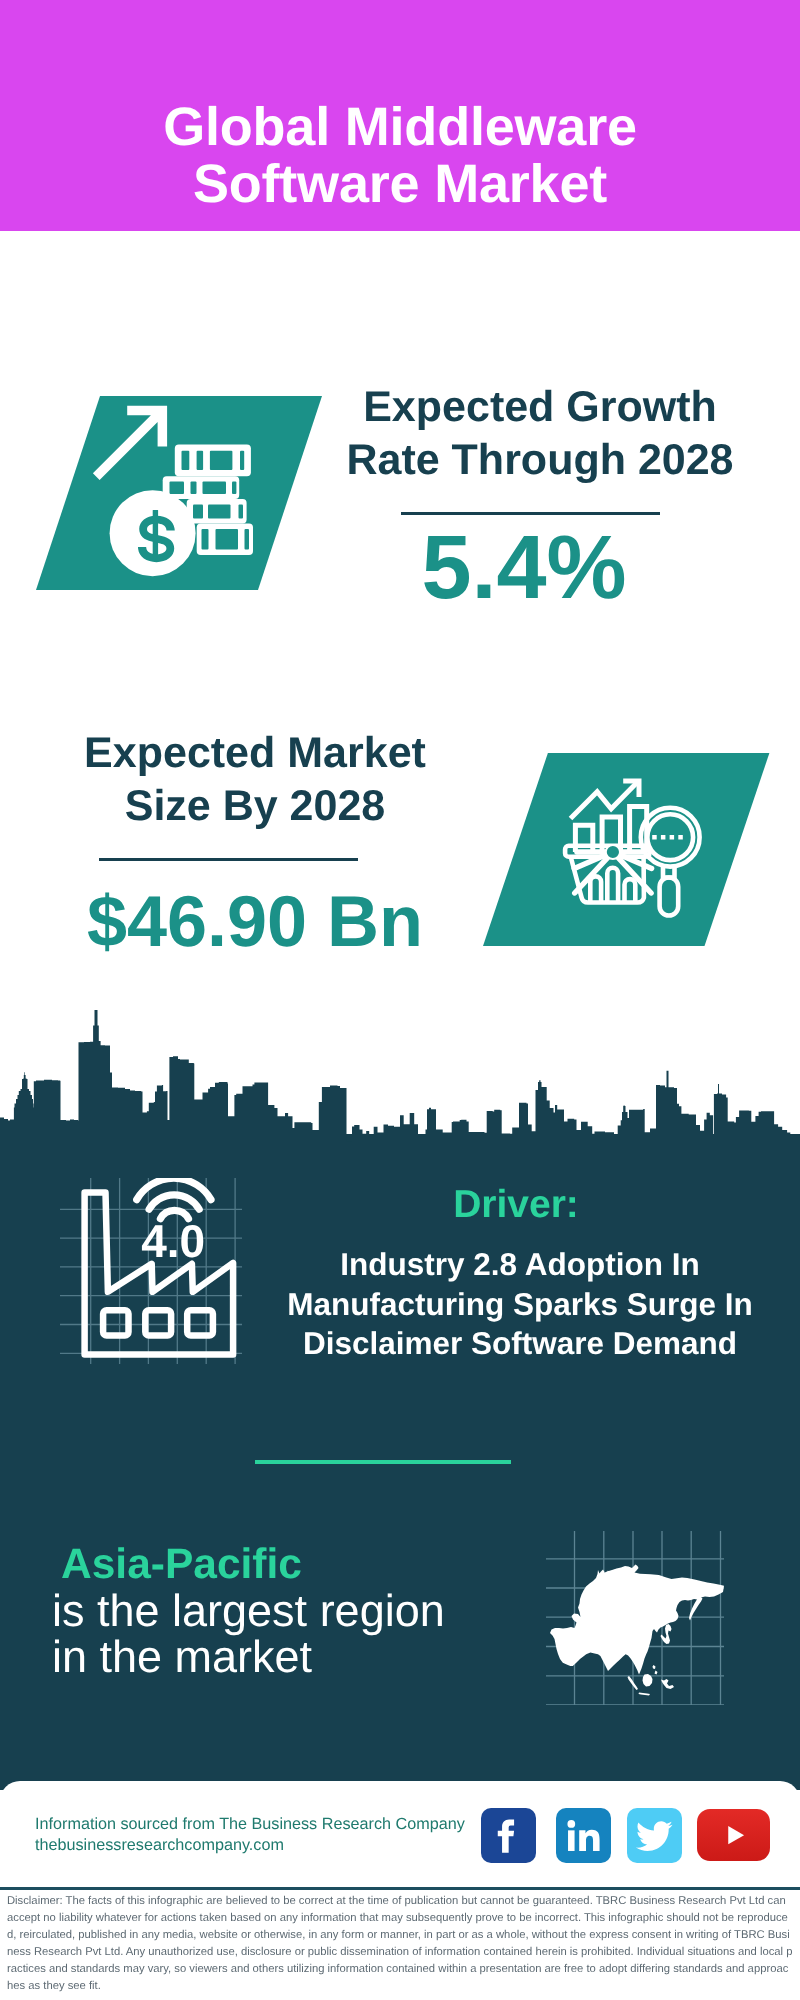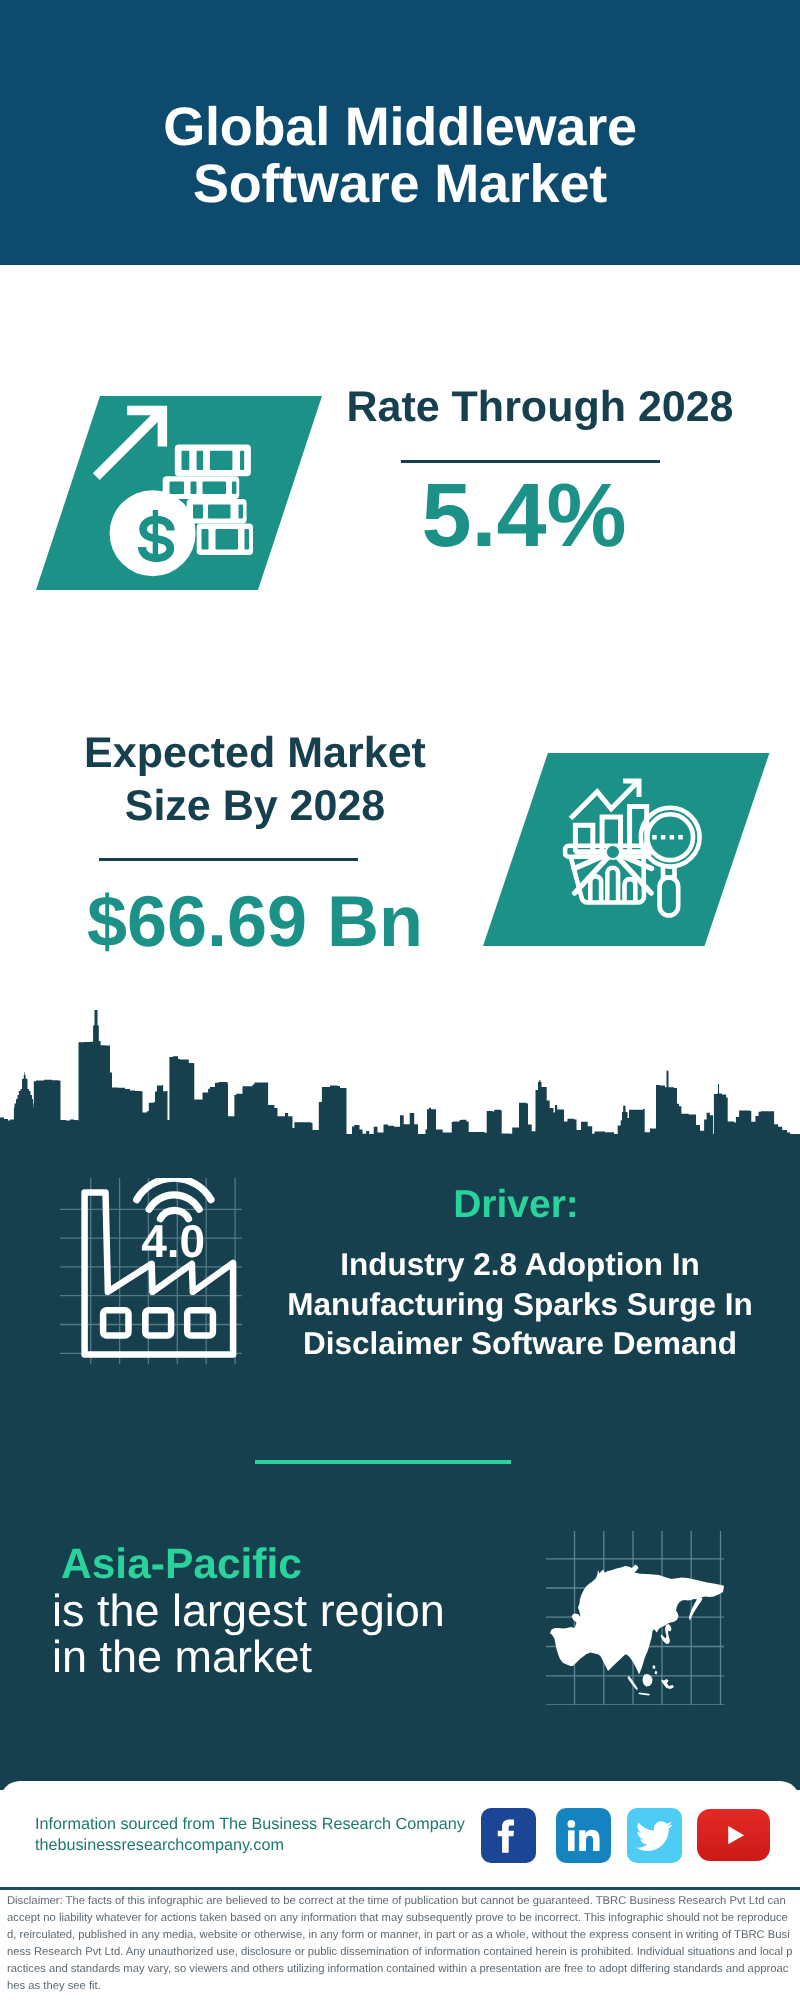--- a/index.html
+++ b/index.html
@@ -10,22 +10,22 @@
     font-family:"Liberation Sans", sans-serif;
     overflow:hidden;
     -webkit-font-smoothing:antialiased;
     text-rendering:geometricPrecision;
   }
   .page { position:relative; width:800px; height:2000px; transform:translateZ(0); }
   svg text { paint-order:stroke; }
 
   
   .header {
-    position:absolute; left:0; top:0; width:800px; height:265px;
-    background:#0c4a6e;
+    position:absolute; left:0; top:0; width:800px; height:231px;
+    background:#d946ef;
   }
   .header-title {
     position:absolute; left:0; top:99px; width:800px;
     text-align:center; color:#ffffff;
     font-size:54px; font-weight:bold; line-height:57px;
     letter-spacing:-0.2px;
   }
 
   
   .growth-icon-wrap { position:absolute; left:36px; top:396px; width:290px; height:194px; }
@@ -148,33 +148,34 @@
                  c-6.2,-1.2 -8.5,-3.1 -8.5,-6.3
                  c0,-3.9 5.2,-6.9 13.4,-6.9
                  c7.8,0 12.8,2.7 13.6,6.7
                  l0.4,2.0 l11.7,0 l-0.4,-2.7
                  c-1.4,-9.3 -11.8,-15.8 -24.9,-15.8 z"></path>
       </g>
     </svg>
   </div>
   <div class="growth-text">
     <div class="blk-label">
+      <div>Expected Growth</div>
       <div>Rate Through 2028</div>
     </div>
     <div class="blk-rule" style="width:259px;position:relative;left:-10px;"></div>
     <div class="blk-value" style="position:relative;left:-16px;margin-top:8px;">5.4%</div>
   </div>
 
   <div class="size-text">
     <div class="blk-label">
       <div>Expected Market</div>
       <div>Size By 2028</div>
     </div>
     <div class="blk-rule" style="width:259px;position:relative;left:-27px;"></div>
-    <div class="blk-value" style="position:relative;left:-2px;font-size:72px;line-height:72px;margin-top:25px;left:0px;">$66.69 Bn</div>
+    <div class="blk-value" style="position:relative;left:-2px;font-size:72px;line-height:72px;margin-top:25px;left:0px;">$46.90 Bn</div>
   </div>
   <div class="size-icon-wrap">
     <svg width="287" height="194" viewBox="0 0 287 194" xmlns="http://www.w3.org/2000/svg">
       <polygon points="64.9,0 286.4,0 221.5,193 0,193" fill="#1b9188"></polygon>
       <g fill="none" stroke="#ffffff" stroke-width="5.0" stroke-linecap="butt" stroke-linejoin="miter">
 
         <polyline points="87.5,65.4 114.2,38.7 128.2,55.8 154.5,29"></polyline>
         <polyline points="140.2,28 156,28 156,44.1"></polyline>
 
         <path d="M92.4,99 L92.4,72.2 L109.8,72.2 L109.8,99"></path>

